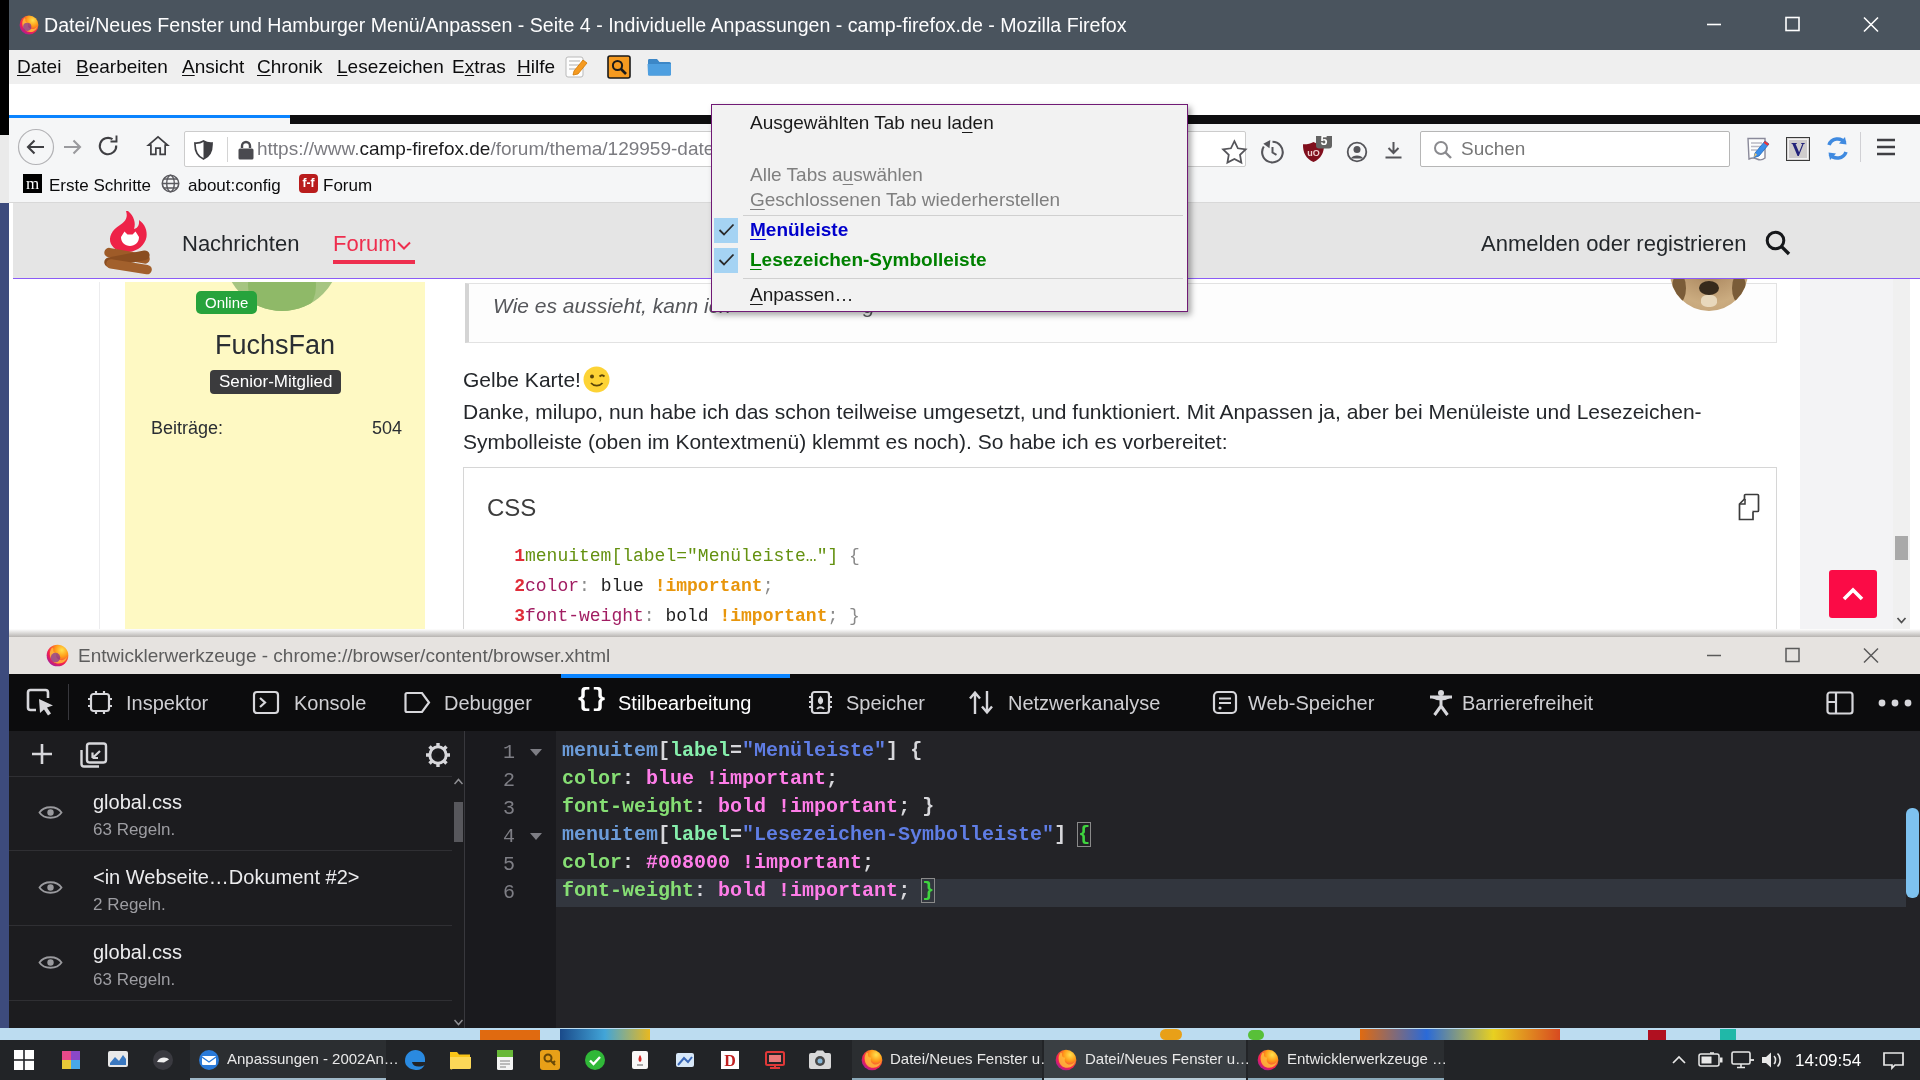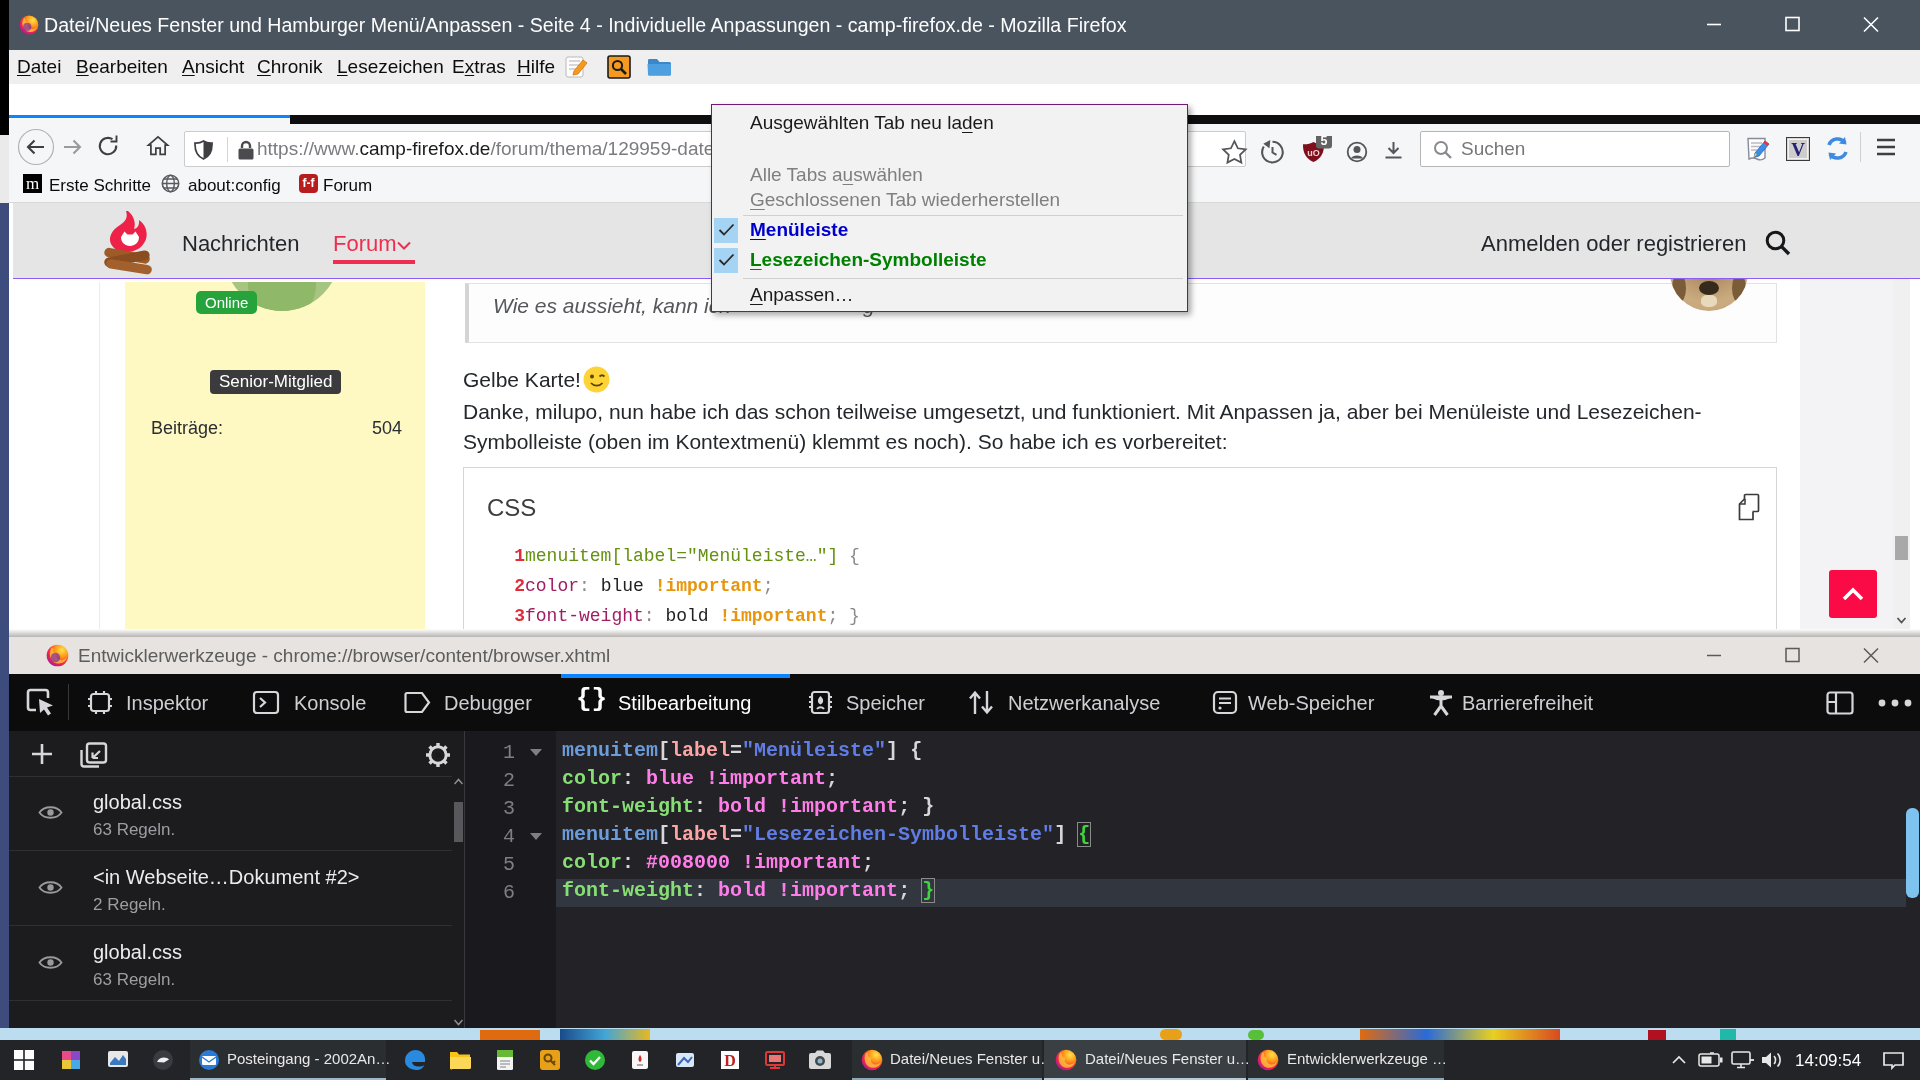--- a/index.html
+++ b/index.html
@@ -47,21 +47,21 @@
 #dtedge { left:9px; top:629px; width:1911px; height:8px; background:linear-gradient(#fff, #b7b4b1); }
 #dttitle { left:9px; top:637px; width:1911px; height:37px; background:#e6e3e0; }
 #dttoolbar { left:9px; top:674px; width:1911px; height:57px; background:#0c0c0d; }
 .dtt { position:absolute; top:18px; font-size:20px; color:#cfcfd3; }
 #dtpanel { left:9px; top:731px; width:443px; height:299px; background:#1c1c1f; }
 #dtscroll { left:452px; top:731px; width:13px; height:299px; background:#1c1c1f; border-right:1px solid #38383d; }
 #dtgutter { left:465px; top:731px; width:91px; height:299px; background:#1a1a1e; }
 #dtcode { left:556px; top:731px; width:1364px; height:299px; background:#232327; }
 .cl { position:absolute; left:6px; font-family:"Liberation Mono", monospace; font-size:20px; font-weight:bold; white-space:pre; color:#d7d7db; }
 .ln { position:absolute; font-family:"Liberation Mono", monospace; font-size:20px; color:#7e7e85; width:50px; text-align:right; }
-.ctag { color:#6b9bd8; } .cattr { color:#fca5a5;font-family:Liberation Mono, monospace; } .cstr { color:#5f7de4; }
+.ctag { color:#6b9bd8; } .cattr { color:#86efac;font-family:Liberation Mono, monospace; } .cstr { color:#5f7de4; }
 .cprop { color:#86de74; } .cval { color:#ff7de9; } .cpun { color:#d7d7db; }
 .cbrace { color:#3fd43f; outline:1px solid #8a8a8a; }
 .dtrow { position:absolute; left:0; width:443px; border-bottom:1px solid #2f2f33; }
 .dteye { position:absolute; left:29px; top:22px; }
 .dtname { position:absolute; left:84px; top:14px; font-size:20px; color:#ececee; white-space:nowrap; }
 .dtsub { position:absolute; left:84px; top:43px; font-size:17px; color:#9d9da2; }
 
 #desk { left:0; top:1028px; width:1920px; height:12px; background:#bcdcf0; }
 #taskbar { left:0; top:1040px; width:1920px; height:40px; background:#222427; }
 .tbtext { position:absolute; top:10px; font-size:15px; color:#e8e8e8; white-space:nowrap; }
@@ -268,20 +268,21 @@
         <circle cx="11.5" cy="11.5" r="8.3" fill="none" stroke="#16181b" stroke-width="3"></circle>
         <path d="M17.6 17.6 L25 25" stroke="#16181b" stroke-width="3.4"></path>
       </svg>
     </div>
     <div id="sidebar">
 
       <div style="position:absolute; left:99px; top:-87px; width:116px; height:116px; border-radius:50%; background:#a6c581; overflow:hidden">
         <div style="position:absolute; left:24px; top:56px; width:68px; height:70px; border-radius:50%; background:#8fb968"></div>
       </div>
       <div style="position:absolute; left:71px; top:9px; height:23px; background:#27a33c; border-radius:5px; color:#fff; font-size:15px; line-height:23px; padding:0 9px">Online</div>
+      <div style="position:absolute; left:0; top:48px; width:300px; text-align:center; font-size:27px; color:#2a2e33">FuchsFan</div>
       <div style="position:absolute; left:85px; top:88px; height:24px; background:#3b3b3d; border-radius:4px; color:#fff; font-size:17px; line-height:24px; padding:0 9px">Senior-Mitglied</div>
       <div style="position:absolute; left:26px; top:136px; font-size:18px; color:#2a2e33">Beiträge:</div>
       <div style="position:absolute; right:23px; top:136px; font-size:18px; color:#2a2e33">504</div>
     </div>
     <div id="rightgray"></div>
     <div id="quote">
       <div style="position:absolute; left:24px; top:10px; font-size:21px; font-style:italic; color:#56575b; white-space:nowrap">Wie es aussieht, kann ich</div>
         <div style="position:absolute; left:394px; top:10px; font-size:21px; font-style:italic; color:#56575b">g</div>
     </div>
 
@@ -545,21 +546,21 @@
       <circle cx="11" cy="11" r="10" fill="#3a3a40"></circle>
       <path d="M5 13 C7 7.5 15 7.5 17 10.5 L12 13.5 Z" fill="#f0f0f0"></path>
     </svg>
 
     <div style="position:absolute; left:190px; top:0; width:196px; height:40px; background:#2b2e31; border-bottom:2px solid #9fb8c8"></div>
     <svg style="position:absolute; left:198px; top:9px" width="22" height="22" viewBox="0 0 22 22">
       <circle cx="11" cy="11" r="10" fill="#2a7ad8"></circle>
       <rect x="4" y="7" width="14" height="9" rx="1" fill="#fff"></rect>
       <path d="M4 8 L11 13 L18 8" fill="none" stroke="#2a7ad8" stroke-width="1.4"></path>
     </svg>
-    <div class="tbtext" style="left:227px">Posteingang - 2002An…</div>
+    <div class="tbtext" style="left:227px">Anpassungen - 2002An…</div>
 
     <svg style="position:absolute; left:404px; top:9px" width="22" height="22" viewBox="0 0 22 22">
       <path d="M1 12 C1 5 6 1 11.5 1 C17 1 21 5 21 10 V13 H8 C8.5 16 11 17.5 14.5 17.5 C17 17.5 19 17 20.5 16 C19 19.5 15.5 21.5 11.5 21 C5.5 20.3 1 17 1 12 Z" fill="#2a8ae0"></path>
     </svg>
 
     <svg style="position:absolute; left:449px; top:10px" width="22" height="20" viewBox="0 0 22 20">
       <path d="M1 2 h7 l2 2.5 h11 v13 a1.5 1.5 0 0 1 -1.5 1.5 h-17 A 1.5 1.5 0 0 1 1 17.5 Z" fill="#f8c418"></path>
       <path d="M1 7 h21 v10.5 a1.5 1.5 0 0 1 -1.5 1.5 h-17 A 1.5 1.5 0 0 1 1 17.5 Z" fill="#fcd858"></path>
     </svg>
     <svg style="position:absolute; left:495px; top:9px" width="20" height="22" viewBox="0 0 20 22">

